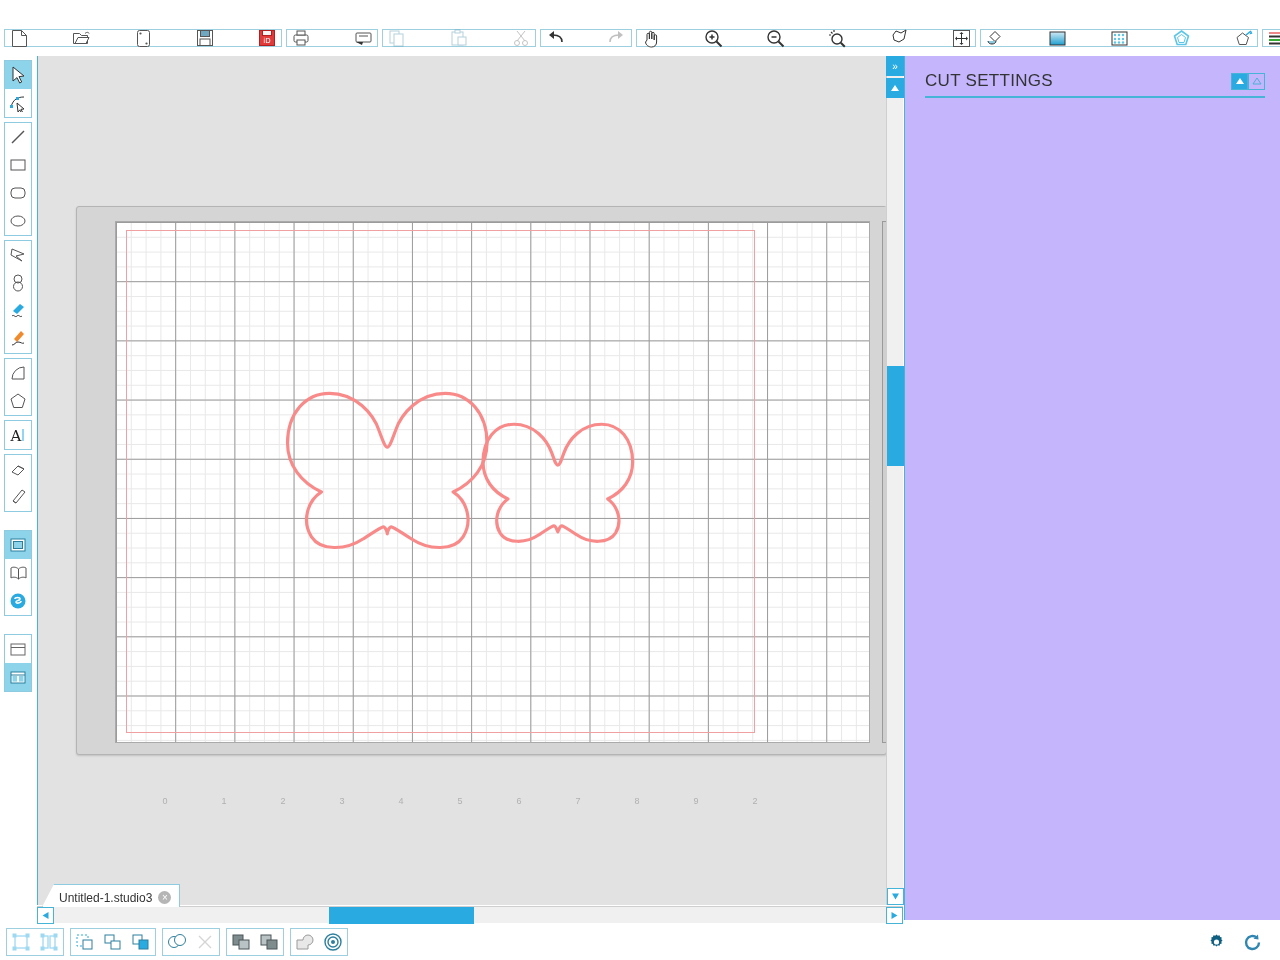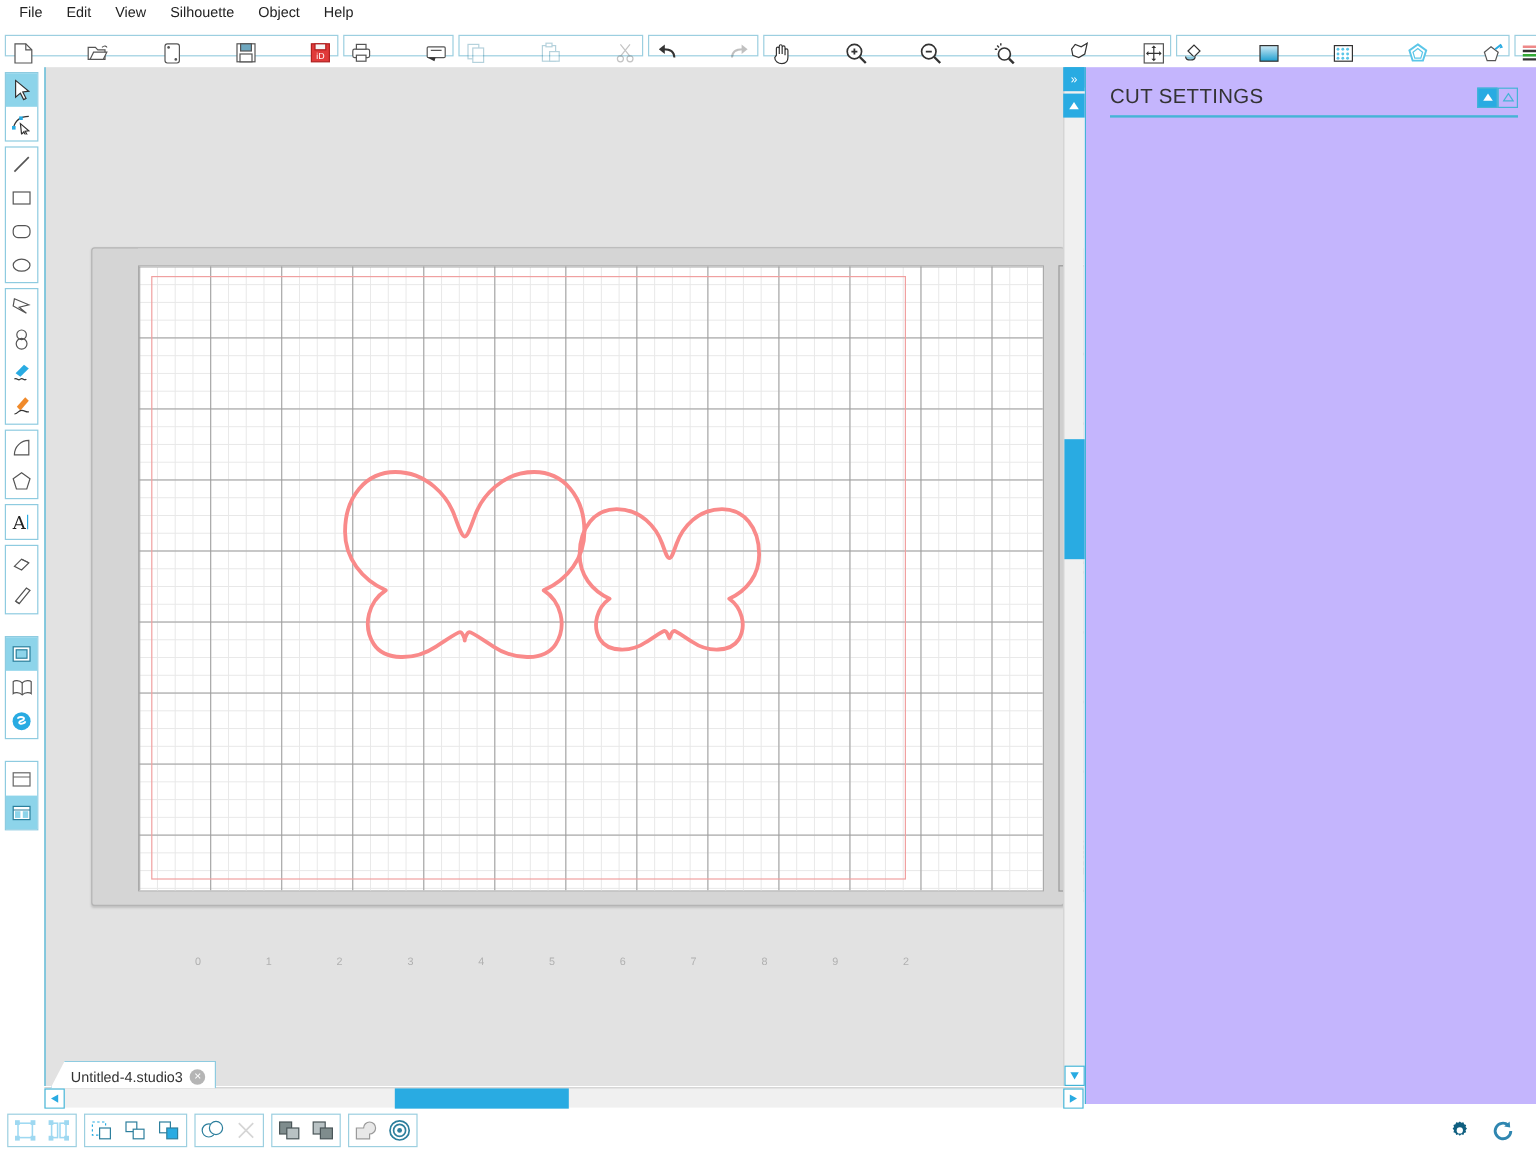--- a/index.html
+++ b/index.html
@@ -23,21 +23,21 @@
   .menu-item {
     font-size:12px; color:#222; padding:2px 10px; line-height:16px; cursor:default;
   }
 
   
   #toolbar {
     position:absolute; left:0; top:20px; width:1280px; height:36px;
     background:#ffffff; display:flex; align-items:center;
   }
   .tb-group {
-    display:flex; align-items:flex-start; height:18px;
+    display:flex; align-items:center; height:18px;
     border:1px solid #9ccfe0; margin-left:4px; padding:0 1px;
     background:#fff;
     gap:36px;
   }
   .tb-btn {
     width:26px; height:28px; display:flex; align-items:center; justify-content:center;
     cursor:default;
   }
   .tb-btn.active { background:#8dd4ea; }
   .tb-spacer { flex:1 1 auto; }
@@ -201,28 +201,20 @@
     width:18px; height:20px; background:#29abe2; color:#fff;
     display:flex; align-items:center; justify-content:center;
     font-size:10px; cursor:default;
   }
 </style>
 </head>
 <body>
 
 <div id="app">
 
-  <div id="menubar">
-    <div class="menu-item">File</div>
-    <div class="menu-item">Edit</div>
-    <div class="menu-item">View</div>
-    <div class="menu-item">Silhouette</div>
-    <div class="menu-item">Object</div>
-    <div class="menu-item">Help</div>
-  </div>
 
   <div id="toolbar">
 
     <div class="tb-group">
       <div class="tb-btn">
         <svg width="17" height="19" viewBox="0 0 17 19">
             <path d="M1.5 1.5h9l5 5v11h-14z" fill="#fff" stroke="#555"></path>
             <path d="M10.5 1.5v5h5" fill="none" stroke="#555"></path>
           </svg>
       </div>
@@ -766,21 +758,21 @@
     <div id="hthumb"></div>
     <div class="sb-arrow" style="position:absolute;right:0;top:0;">
       <svg width="9" height="9" viewBox="0 0 9 9">
           <path d="M7.5 4.5l-6 3.5v-7z" fill="#29abe2"></path>
         </svg>
     </div>
   </div>
 
   <div id="tabstrip">
     <div class="doc-tab">
-      <span>Untitled-4.studio3</span>
+      <span>Untitled-1.studio3</span>
       <span class="tab-close">×</span>
     </div>
   </div>
 
   <div id="panelToggle">
     <div class="pt-btn">»</div>
     <div class="pt-btn" style="margin-top:2px;">
       <svg width="10" height="8" viewBox="0 0 10 8">
           <path d="M5 1l4 6H1z" fill="#fff"></path>
         </svg>

